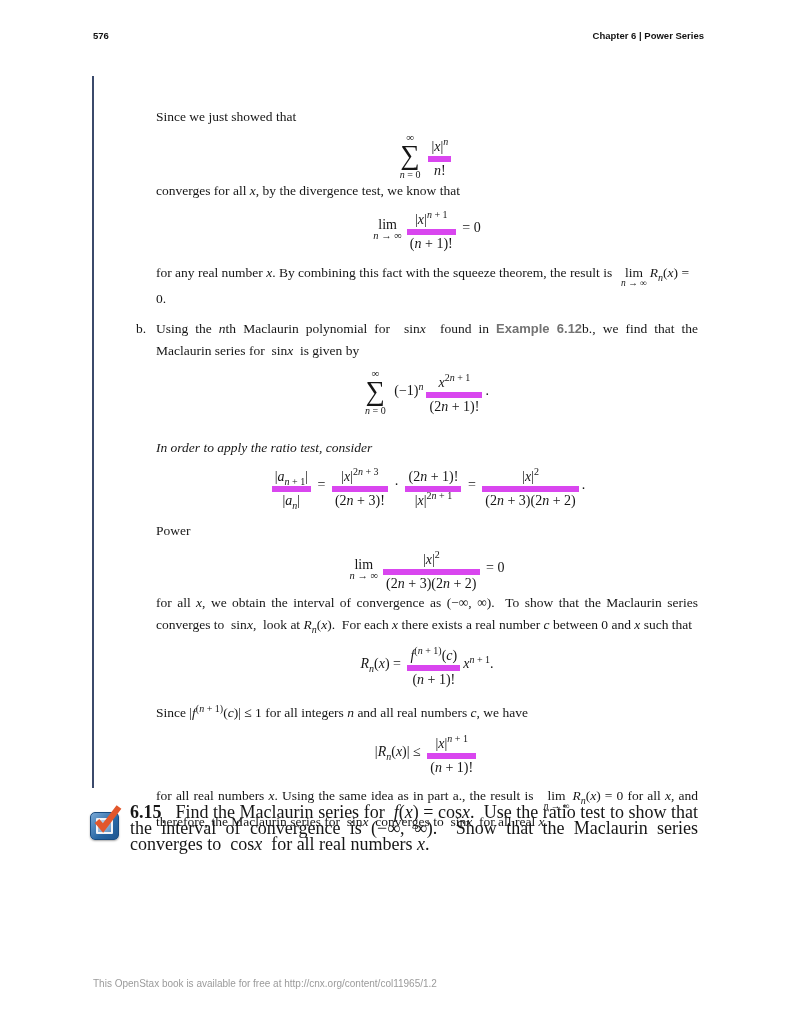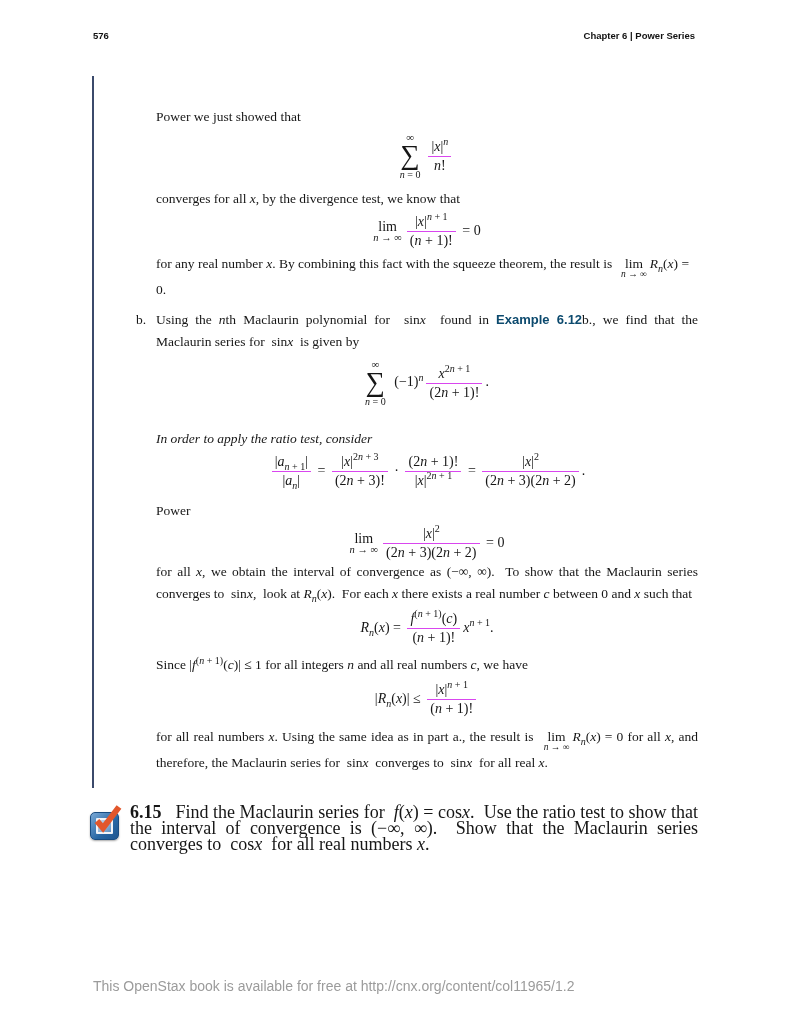--- a/index.html
+++ b/index.html
@@ -3,57 +3,57 @@
 <meta charset="utf-8">
 <style>
   html,body{margin:0;padding:0;background:#ffffff;}
   #page{position:relative;width:791px;height:1024px;background:#ffffff;overflow:hidden;
         font-family:"Liberation Serif",serif;color:#161616;}
 
   
   .hdr{position:absolute;top:30px;font-family:"Liberation Sans",sans-serif;
        font-size:9.5px;font-weight:bold;color:#111;text-align:center;}
   .hdr-left{left:93px;}
-  .hdr-right{right:96px;}
+  .hdr-right{right:87px;}
 
   
   .vrule{position:absolute;left:92px;top:76px;width:2px;height:712px;background:#3b4a6b;}
 
   
   .content{position:absolute;left:156px;top:100px;width:542px;
            font-size:13.5px;line-height:22px;}
   .para{margin:0;}
   .just{text-align:justify;}
   .m-p1{margin-top:6px;}
   .m-eq1{margin-top:4px;}
-  .m-p2{margin-top:8px;}
+  .m-p2{}
   .m-eq2{margin-top:4px;}
-  .m-p3{margin-top:4px;}
+  .m-p3{margin-top:10px;}
   .m-b{margin-top:8px;}
   .m-eq3{margin-top:6px;}
   .m-p4{margin-top:21px;font-style:italic;}
   .m-eq4{margin-top:4px;}
   .m-p5{margin-top:11px;}
   .m-eq5{margin-top:4px;}
   .m-p6{}
   .m-eq6{margin-top:6px;}
-  .m-p7{margin-top:8px;}
+  .m-p7{margin-top:14px;}
   .m-eq7{margin-top:6px;}
   .m-p8{margin-top:9px;}
 
   
   .b-item{position:relative;}
   .b-marker{position:absolute;left:-20px;top:0;}
 
   
   .eq{text-align:center;font-size:14px;line-height:normal;}
 
   
   .frac{display:inline-block;vertical-align:middle;text-align:center;margin:0 3px;line-height:normal;}
-  .frac .num{display:block;padding:0 3px 1px;border-bottom:1px solid #d946ef;}
+  .frac .num{display:block;padding:0 3px 1px;border-bottom:6px solid #d946ef;margin-top:6px;}
   .frac .den{display:block;padding:1px 3px 0;}
 
   
   .sum{display:inline-block;vertical-align:middle;text-align:center;margin-right:5px;line-height:normal;}
   .s-top{display:block;font-size:11px;line-height:10px;}
   .s-sig{display:block;font-size:27px;line-height:27px;}
   .s-bot{display:block;font-size:10px;line-height:11px;}
 
   
   .lim{display:inline-block;vertical-align:middle;text-align:center;margin-right:2px;line-height:normal;}
@@ -62,51 +62,51 @@
 
   
   .ilim{display:inline-block;text-align:center;vertical-align:-9px;margin:0 3px 0 2px;}
   .ilim-t{display:block;font-size:13.5px;line-height:12px;}
   .ilim-b{display:block;font-size:9.5px;line-height:9px;}
 
   sup{font-size:10px;line-height:0;}
   sub{font-size:10px;line-height:0;}
 
   
-  .xref{color:#0c4a6e;font-family:"Liberation Sans",sans-serif;font-weight:bold;font-size:13px;cursor:pointer;}
+  .xref{color:#737373;font-family:"Liberation Sans",sans-serif;font-weight:bold;font-size:13px;cursor:pointer;}
 
   
   .checkpoint{position:absolute;left:89px;top:800px;width:609px;}
   .cp-text{margin:4px 0 0 41px;font-size:18px;line-height:16px;text-align:justify;}
   .cp-num{font-weight:bold;margin-right:14px;}
   .cp-icon{position:absolute;left:0;top:4px;width:34px;height:36px;}
   .cp-box{position:absolute;left:1px;top:8px;width:27px;height:26px;border-radius:5px;
           background:linear-gradient(135deg,#7aa9d6 0%,#2766a3 60%,#1d5590 100%);
           border:1px solid #1a4c80;box-shadow:0 1px 2px rgba(0,0,0,.35);}
   .cp-box-inner{position:absolute;left:7px;top:14px;width:13px;height:12px;
           border:2px solid #f2f4f8;border-radius:1px;
           background:linear-gradient(135deg,#cfe0f0,#5b8fc0);}
   .cp-check{position:absolute;left:3px;top:0;}
 
   
   .footer{position:absolute;left:93px;top:978px;font-family:"Liberation Sans",sans-serif;
-          font-size:14px;color:#9b9b9b;}
+          font-size:10px;color:#9b9b9b;}
 </style>
 </head>
 <body>
 
 <div id="page">
 
   <div class="hdr hdr-left">576</div>
   <div class="hdr hdr-right">Chapter 6 | Power Series</div>
 
   <div class="vrule"></div>
 
   <div class="content">
-    <p class="para m-p1">Power we just showed that</p>
+    <p class="para m-p1">Since we just showed that</p>
     <div class="eq m-eq1"><span class="sum"><span class="s-top">∞</span><span class="s-sig">∑</span><span class="s-bot"><i>n</i> = 0</span></span><span class="frac"><span class="num">|<i>x</i>|<sup><i>n</i></sup></span><span class="den"><i>n</i>!</span></span></div>
     <p class="para m-p2">converges for all <i>x</i>, by the divergence test, we know that</p>
     <div class="eq m-eq2"><span class="lim"><span class="l-top">lim</span><span class="l-bot"><i>n</i> → ∞</span></span><span class="frac"><span class="num">|<i>x</i>|<sup><i>n</i> + 1</sup></span><span class="den">(<i>n</i> + 1)!</span></span> = 0</div>
     <p class="para m-p3">for any real number <i>x</i>. By combining this fact with the squeeze theorem, the result is&nbsp; <span class="ilim"><span class="ilim-t">lim</span><span class="ilim-b"><i>n</i> → ∞</span></span><i>R</i><sub><i>n</i></sub>(<i>x</i>) = 0.</p>
 
     <div class="b-item m-b">
       <span class="b-marker">b.</span>
       <p class="para just">Using the <i>n</i>th Maclaurin polynomial for &nbsp;sin<i>x</i>&nbsp; found in <span class="xref">Example 6.12</span>b., we find that the Maclaurin series for &nbsp;sin<i>x</i>&nbsp; is given by</p>
     </div>
 

